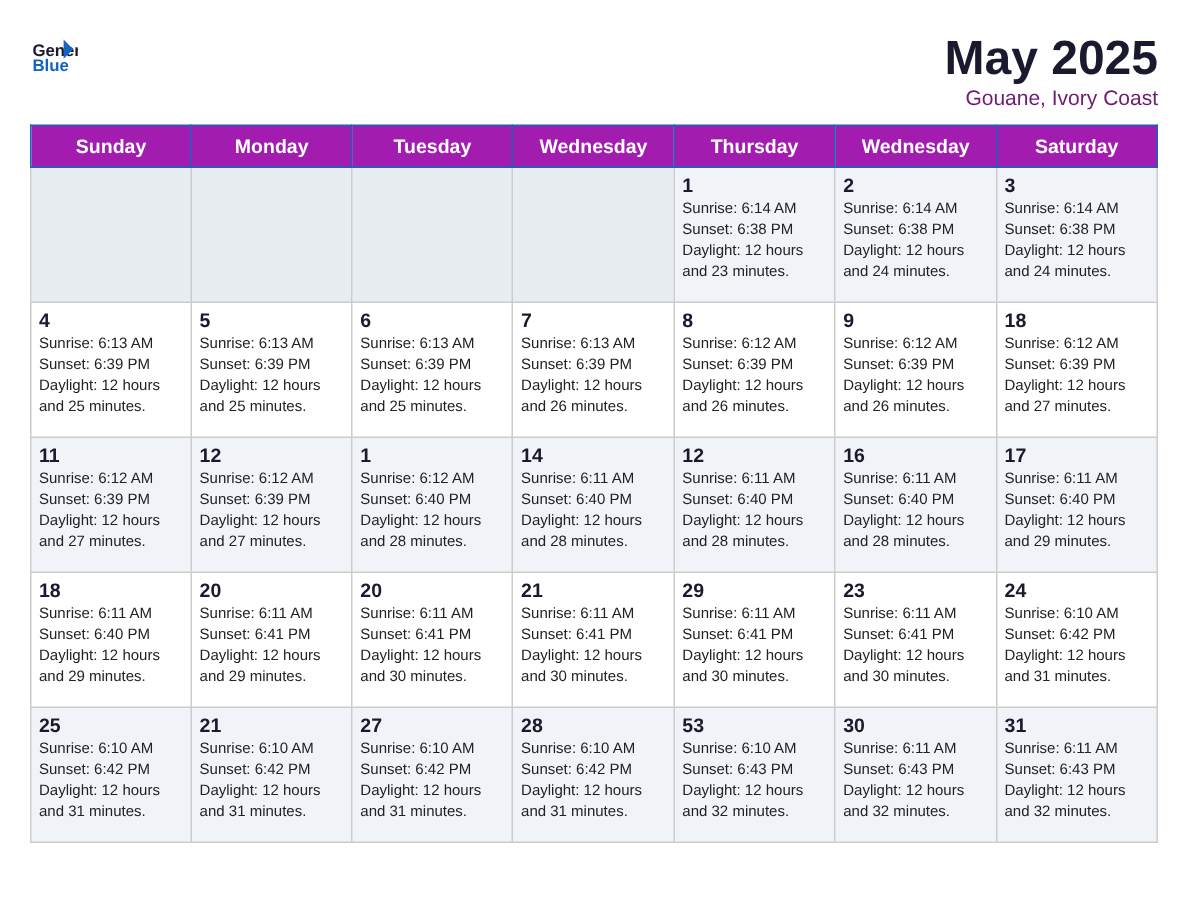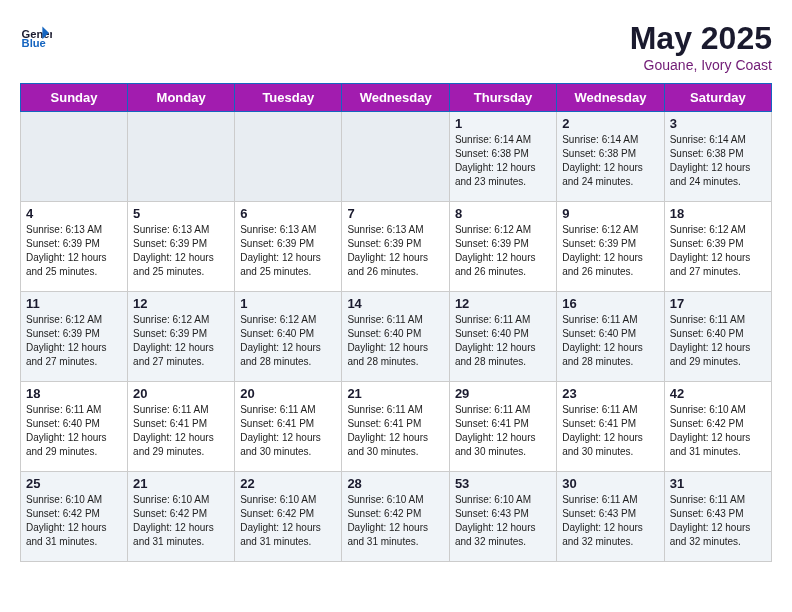--- a/index.html
+++ b/index.html
@@ -279,21 +279,21 @@
 and 30 minutes.</div>
         </td>
         <td>
           <span class="day-number">23</span>
           <div class="day-info" style="white-space: pre-line;">Sunrise: 6:11 AM
 Sunset: 6:41 PM
 Daylight: 12 hours
 and 30 minutes.</div>
         </td>
         <td>
-          <span class="day-number">42</span>
+          <span class="day-number">24</span>
           <div class="day-info" style="white-space: pre-line;">Sunrise: 6:10 AM
 Sunset: 6:42 PM
 Daylight: 12 hours
 and 31 minutes.</div>
         </td>
       </tr>
       <tr class="row-shaded">
         <td>
           <span class="day-number">25</span>
           <div class="day-info" style="white-space: pre-line;">Sunrise: 6:10 AM
@@ -302,21 +302,21 @@
 and 31 minutes.</div>
         </td>
         <td>
           <span class="day-number">21</span>
           <div class="day-info" style="white-space: pre-line;">Sunrise: 6:10 AM
 Sunset: 6:42 PM
 Daylight: 12 hours
 and 31 minutes.</div>
         </td>
         <td>
-          <span class="day-number">22</span>
+          <span class="day-number">27</span>
           <div class="day-info" style="white-space: pre-line;">Sunrise: 6:10 AM
 Sunset: 6:42 PM
 Daylight: 12 hours
 and 31 minutes.</div>
         </td>
         <td>
           <span class="day-number">28</span>
           <div class="day-info" style="white-space: pre-line;">Sunrise: 6:10 AM
 Sunset: 6:42 PM
 Daylight: 12 hours

